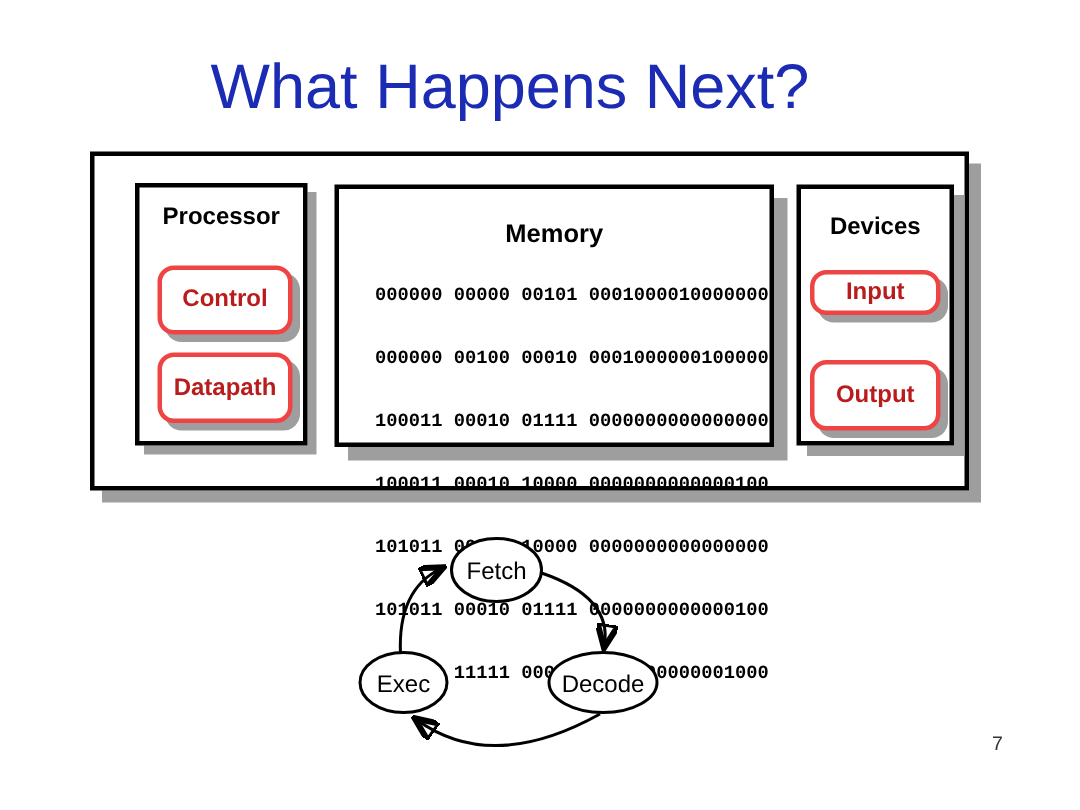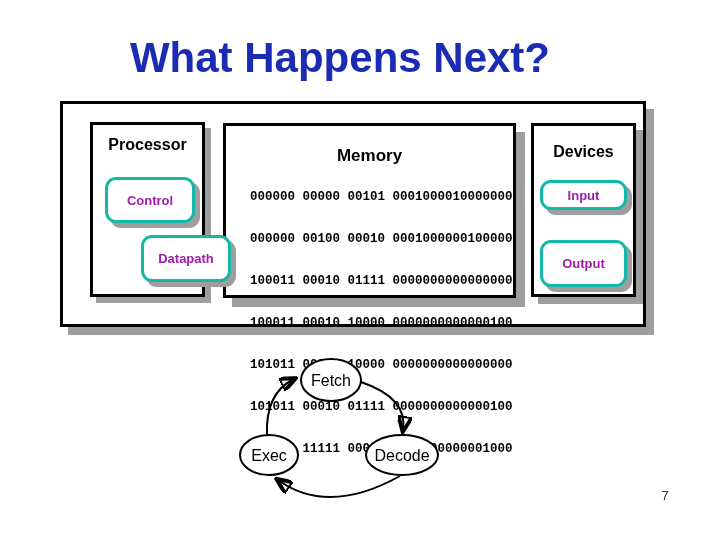--- a/index.html
+++ b/index.html
@@ -2,21 +2,21 @@
 <html><head>
 <meta charset="utf-8">
 <style>
   html,body { margin:0; padding:0; background:#ffffff; }
   .slide {
     position:relative; width:720px; height:540px; background:#ffffff;
     font-family:"Liberation Sans", sans-serif; overflow:hidden;
   }
   .title {
     position:absolute; left:60px; top:34px; width:560px;
-    text-align:center; font-size:42px; font-weight:bold;
+    text-align:center; font-size:42px; font-weight:normal;
     color:#1b2bb3; white-space:nowrap;
   }
   .box {
     position:absolute; background:#ffffff; box-sizing:border-box;
     border:3px solid #000000;
   }
   .outer-box   { left:60px;  top:101px; width:586px; height:226px; box-shadow:8px 8px 0 #9e9e9e; }
   .processor-box { left:90px;  top:122px; width:115px; height:175px; box-shadow:6px 6px 0 #9e9e9e; }
   .memory-box  { left:223px; top:123px; width:293px; height:175px; box-shadow:9px 9px 0 #9e9e9e; }
   .devices-box { left:531px; top:123px; width:105px; height:174px; box-shadow:7px 7px 0 #9e9e9e; }
@@ -27,27 +27,27 @@
   .proc-label { top:11px; }
   .mem-label  { top:20px; font-size:17px; }
   .dev-label  { top:17px; }
   .mem-rows {
     position:absolute; left:24px; top:36px;
     font-family:"Liberation Mono", monospace; font-weight:bold;
     font-size:12.5px; line-height:14px; color:#000; white-space:pre;
   }
   .btn {
     position:absolute; background:#ffffff; box-sizing:border-box;
-    border:3px solid #14b8a6; border-radius:11px;
+    border:3px solid #ef4444; border-radius:11px;
     box-shadow:5px 5px 0 #9e9e9e;
     display:flex; align-items:center; justify-content:center;
-    font-weight:bold; font-size:13px; color:#a21caf;
+    font-weight:bold; font-size:16px; color:#b91c1c;
   }
   .btn-control  { left:105px; top:177px; width:90px; height:46px; }
-  .btn-datapath { left:105px; top:235px; width:90px; height:47px;margin-left:36px; }
+  .btn-datapath { left:105px; top:235px; width:90px; height:47px; }
   .btn-input    { left:540px; top:180px; width:87px; height:30px; }
   .btn-output   { left:540px; top:240px; width:87px; height:47px; }
   .state-svg { position:absolute; left:220px; top:348px; }
   .state-svg ellipse { fill:#ffffff; stroke:#000000; stroke-width:2; }
   .state-svg path { fill:none; stroke:#000000; stroke-width:2; }
   .state-svg text {
     font-family:"Liberation Sans", sans-serif; font-size:16px;
     fill:#000000; text-anchor:middle;
   }
   .page-number {

